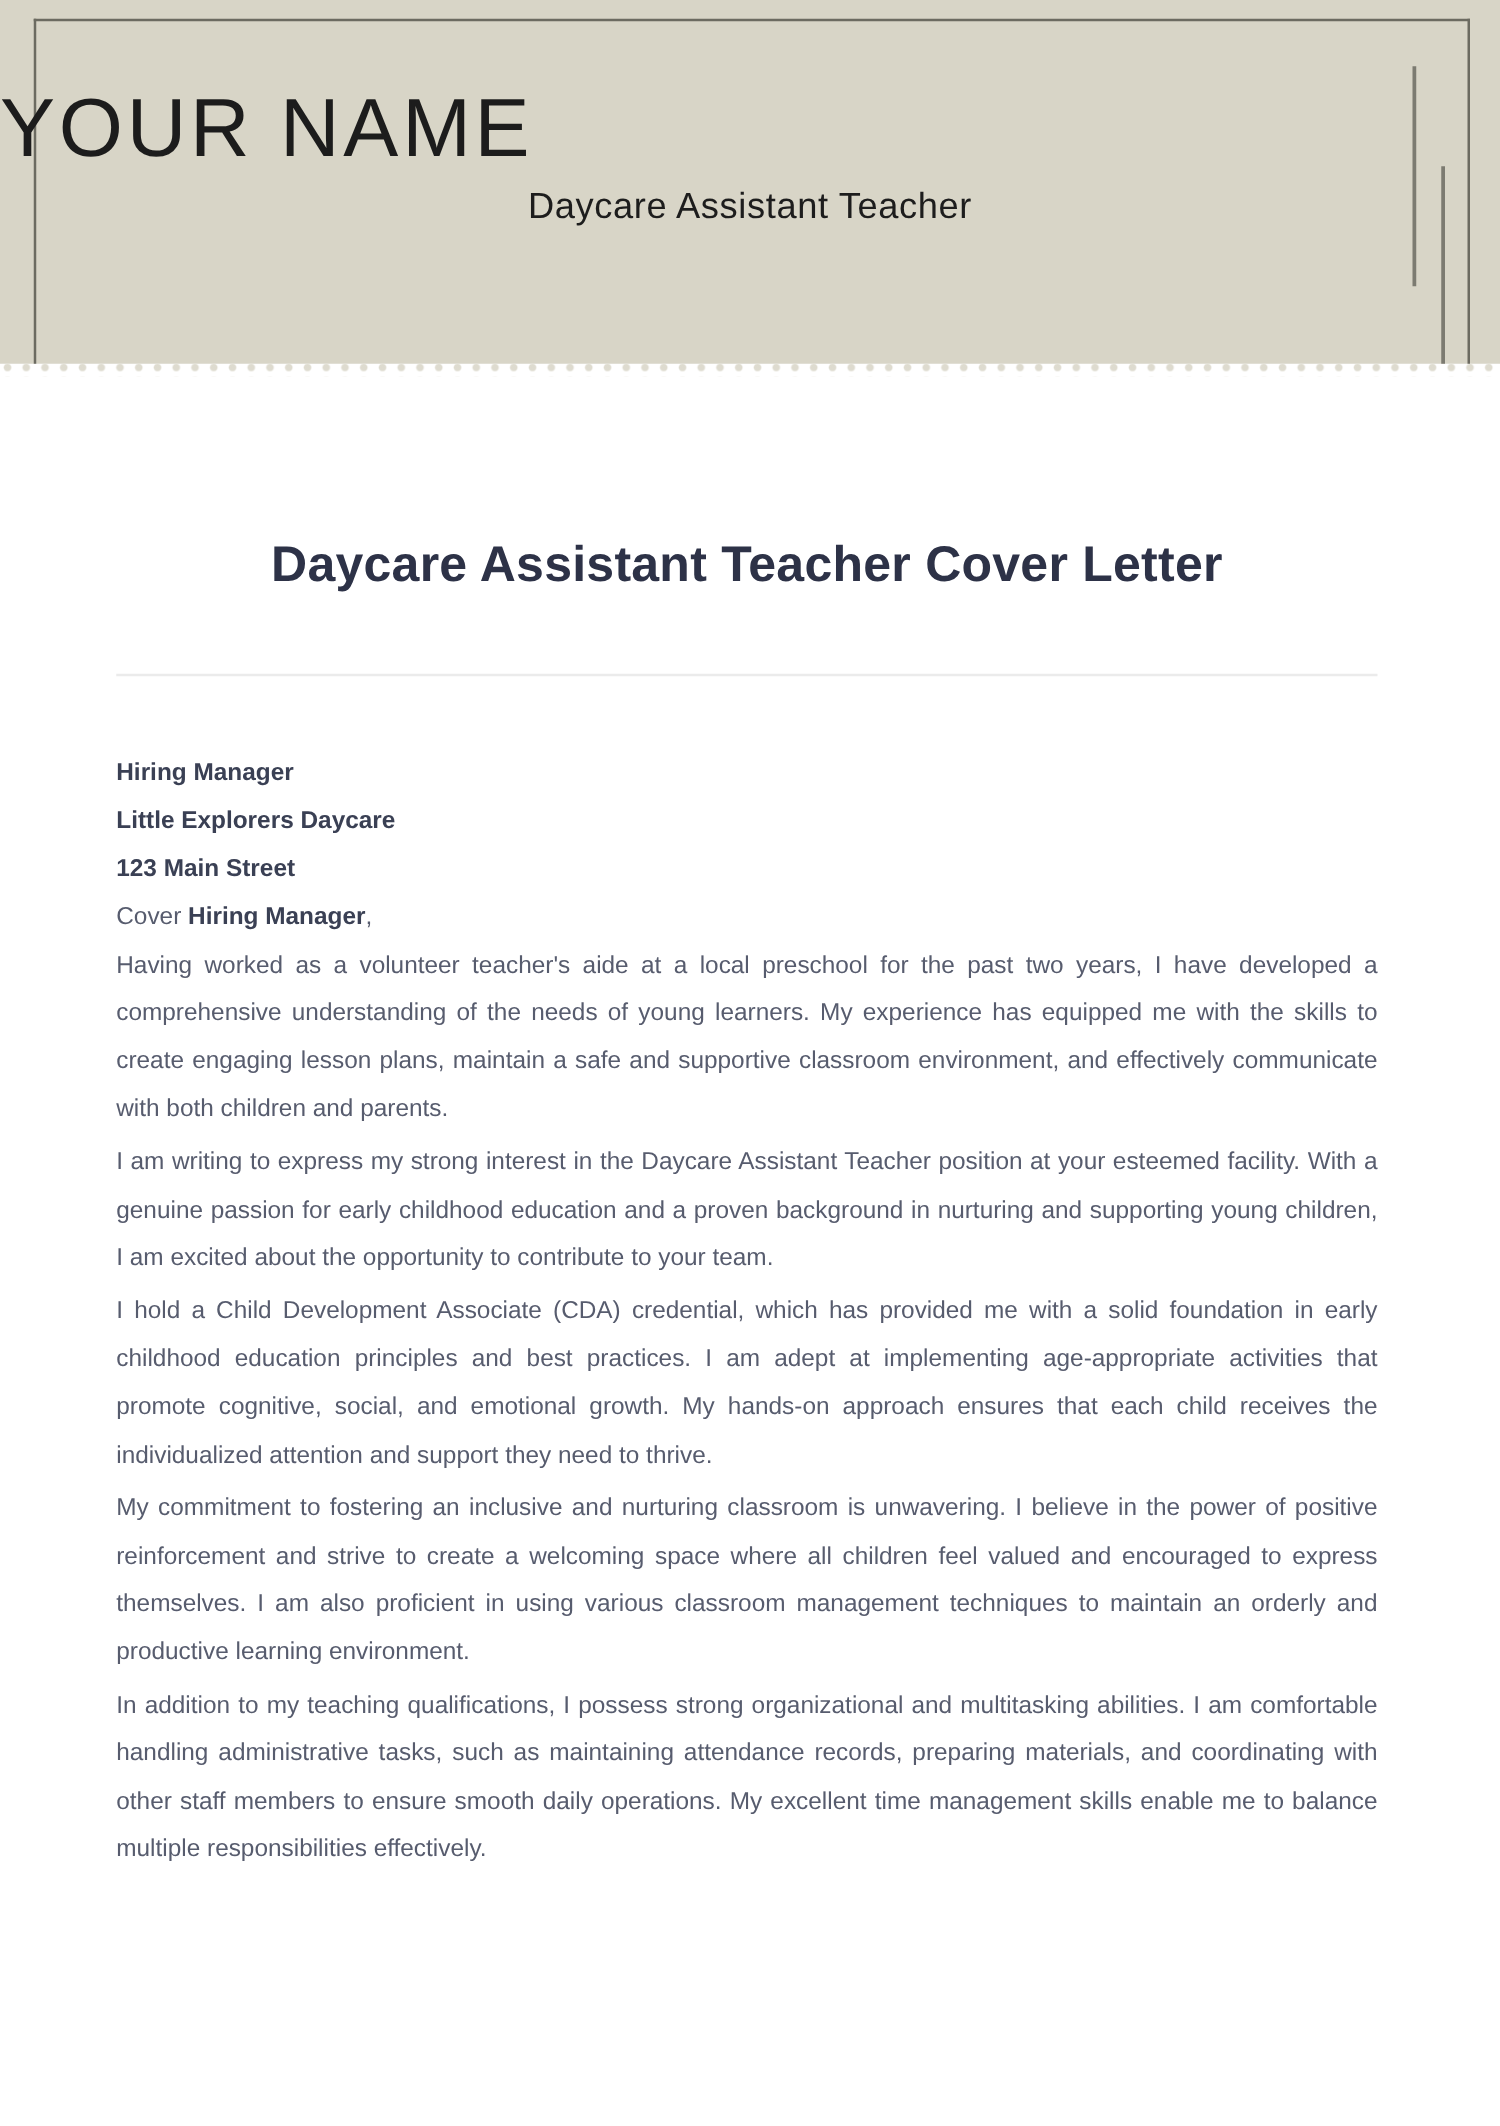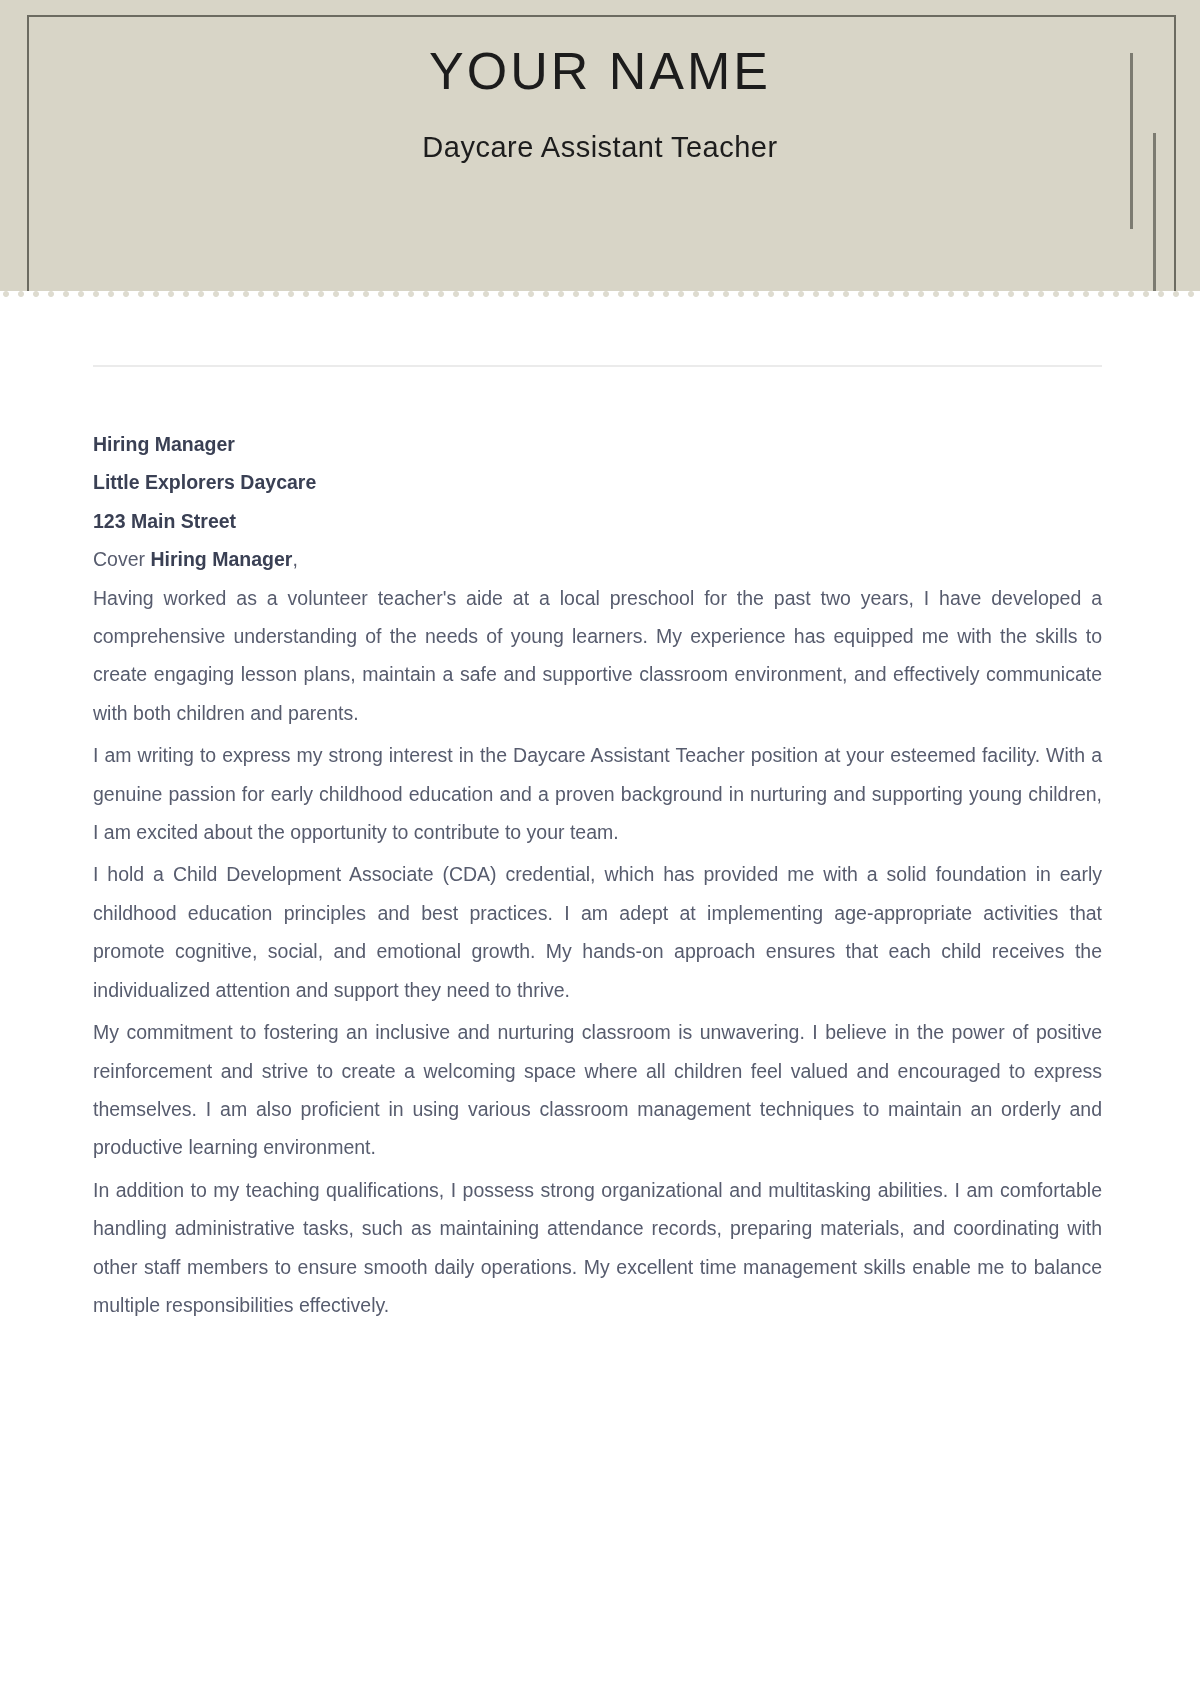--- a/index.html
+++ b/index.html
@@ -19,31 +19,31 @@
   }
   .header-frame {
     position:absolute;
     top:15px; left:27px; right:24px; bottom:0;
     border-top:2px solid #6c6b61;
     border-left:2px solid #6c6b61;
     border-right:2px solid #6c6b61;
   }
   .name {
     position:relative;
-    padding-top:44px;
-    text-align:center;
-    font-size:52px;
+    padding-top:68px;
+    text-align:left;
+    font-size:66px;
     font-weight:200;
     letter-spacing:3px;
     color:#1c1c1c;
     line-height:1.05;
   }
   .role {
     position:relative;
-    margin-top:32px;
+    margin-top:12px;
     text-align:center;
     font-size:29px;
     font-weight:400;
     letter-spacing:0.5px;
     color:#1d1d1d;
   }
   .deco-line-long {
     position:absolute;
     left:1130px; top:53px;
     width:3px; height:176px;
@@ -114,20 +114,21 @@
   <div class="header-frame"></div>
   <div class="deco-line-long"></div>
   <div class="deco-line-short"></div>
   <div class="name">YOUR NAME</div>
   <div class="role">Daycare Assistant Teacher</div>
 </header>
 <div class="header-edge"></div>
 
 <main class="main">
 
+  <h1 class="doc-title">Daycare Assistant Teacher Cover Letter</h1>
 
   <div class="divider"></div>
 
   <div class="recipient">
     <div class="recipient-line">Hiring Manager</div>
     <div class="recipient-line">Little Explorers Daycare</div>
     <div class="recipient-line">123 Main Street</div>
   </div>
 
   <div class="salutation"><span>Cover </span><b>Hiring Manager</b><span>,</span></div>

